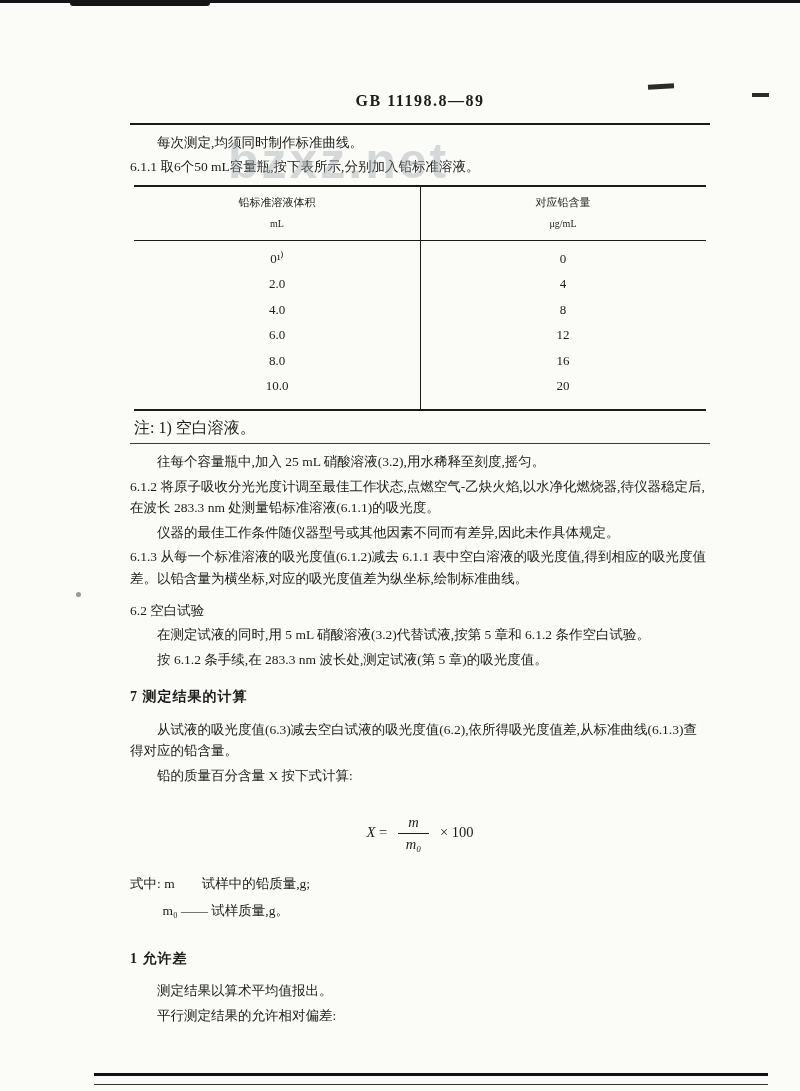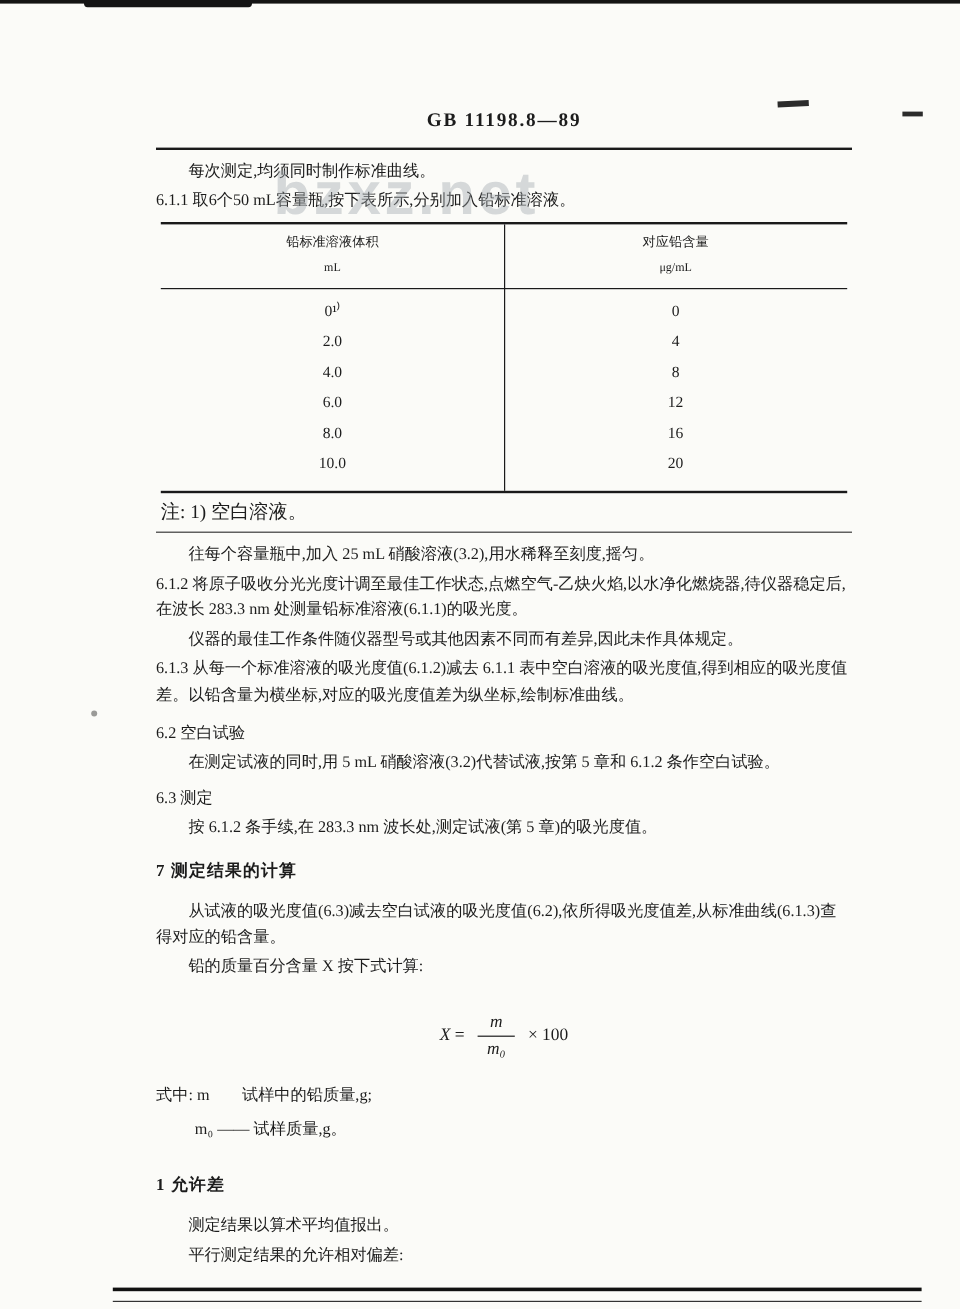--- a/index.html
+++ b/index.html
@@ -126,21 +126,20 @@
     <hr class="note-rule">
 
     <p class="indent">往每个容量瓶中,加入 25 mL 硝酸溶液(3.2),用水稀释至刻度,摇匀。</p>
     <p>6.1.2  将原子吸收分光光度计调至最佳工作状态,点燃空气-乙炔火焰,以水净化燃烧器,待仪器稳定后,在波长 283.3 nm 处测量铅标准溶液(6.1.1)的吸光度。</p>
     <p class="indent">仪器的最佳工作条件随仪器型号或其他因素不同而有差异,因此未作具体规定。</p>
     <p>6.1.3  从每一个标准溶液的吸光度值(6.1.2)减去 6.1.1 表中空白溶液的吸光度值,得到相应的吸光度值差。以铅含量为横坐标,对应的吸光度值差为纵坐标,绘制标准曲线。</p>
 
     <p style="margin-top:10px;">6.2  空白试验</p>
     <p class="indent">在测定试液的同时,用 5 mL 硝酸溶液(3.2)代替试液,按第 5 章和 6.1.2 条作空白试验。</p>
 
-    <p style="margin-top:8px;">6.3  测定</p>
     <p class="indent">按 6.1.2 条手续,在 283.3 nm 波长处,测定试液(第 5 章)的吸光度值。</p>
 
     <p class="sec-head">7  测定结果的计算</p>
     <p class="indent">从试液的吸光度值(6.3)减去空白试液的吸光度值(6.2),依所得吸光度值差,从标准曲线(6.1.3)查得对应的铅含量。</p>
     <p class="indent">铅的质量百分含量 X 按下式计算:</p>
 
     <div class="formula">
       <span class="var">X</span>
       <span>=</span>
       <span class="frac">

